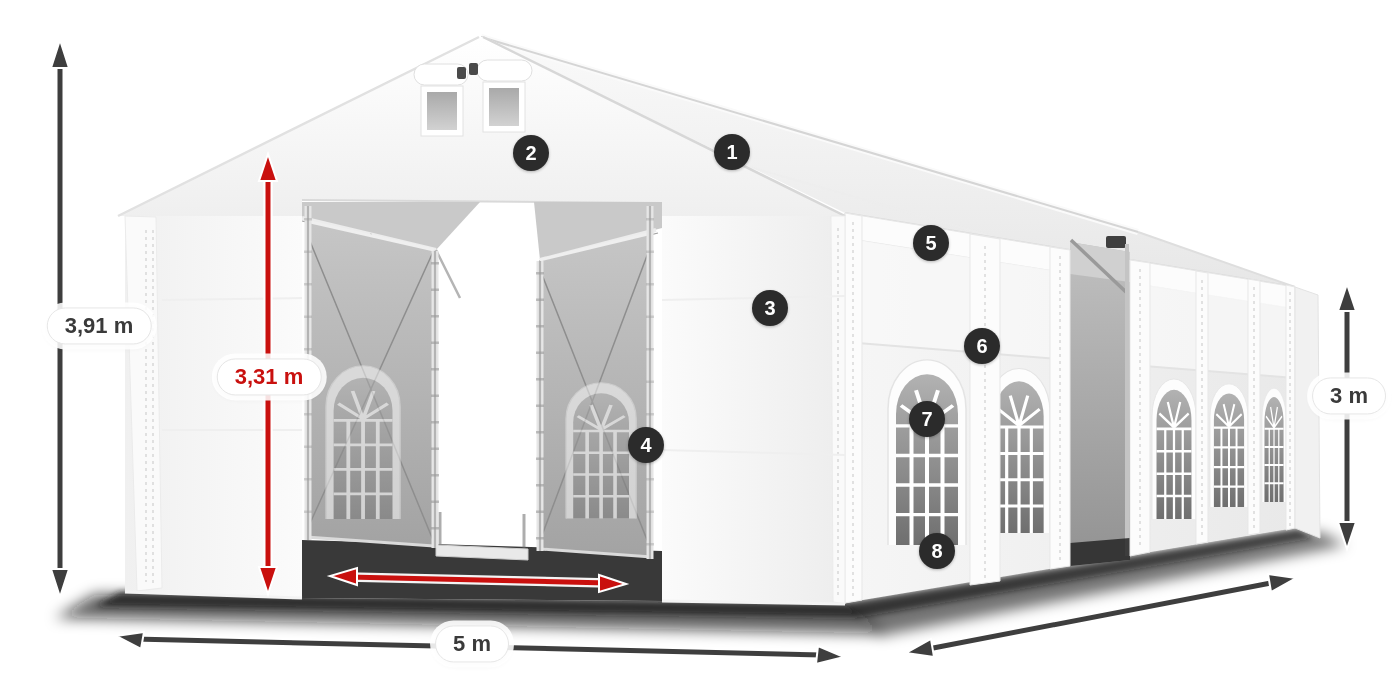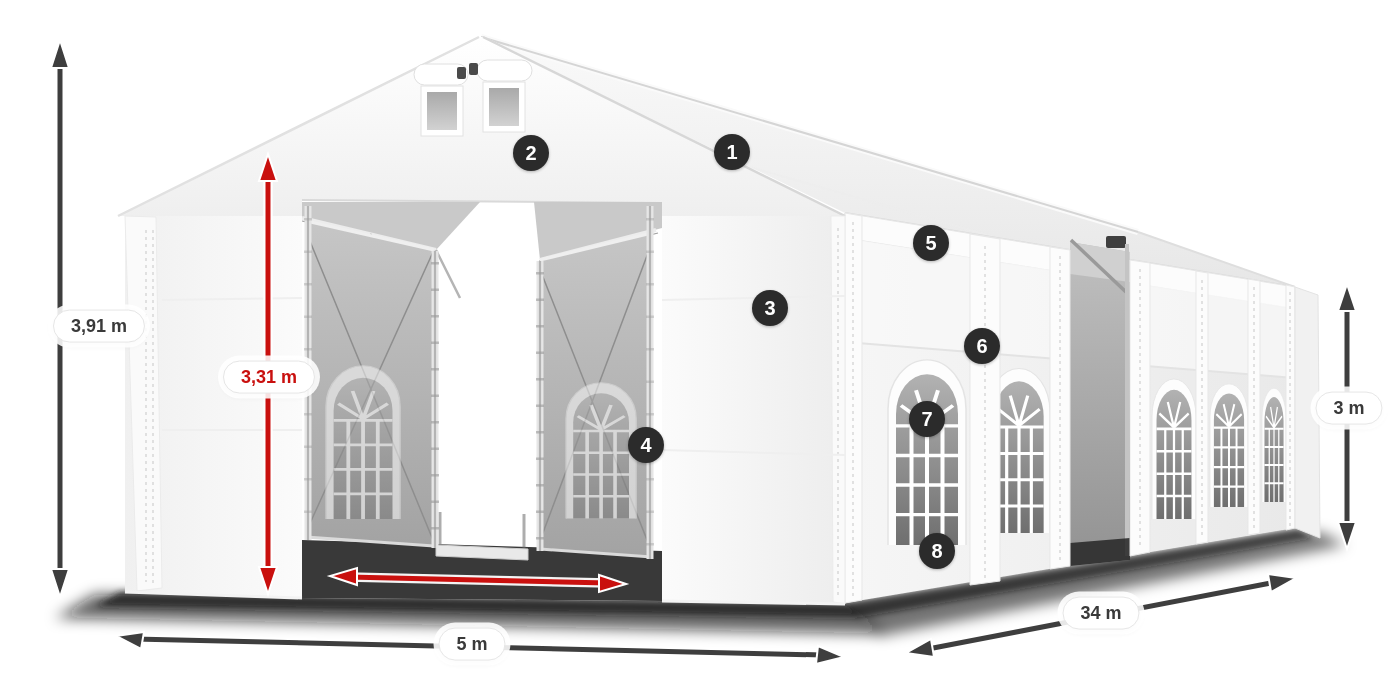--- a/index.html
+++ b/index.html
@@ -4,21 +4,21 @@
 <style>
   html,body{margin:0;padding:0;background:#ffffff;}
   .stage{
     position:relative;width:1400px;height:700px;background:#ffffff;overflow:hidden;
     font-family:"Liberation Sans", sans-serif;
   }
   .stage svg{position:absolute;left:0;top:0;}
   .dim-label{
     position:absolute;transform:translate(-50%,-50%);
     background:#ffffff;border:1px solid #e6e6e6;border-radius:22px;
-    padding:6px 17px;font-size:18px;font-weight:700;color:#3a3a3a;
+    padding:6px 17px;font-size:22px;font-weight:700;color:#3a3a3a;
     white-space:nowrap;line-height:1.05;
     box-shadow:0 0 0 5px rgba(255,255,255,.88), 0 2px 6px rgba(0,0,0,.13);
     z-index:30;
   }
   .dim-label.red{color:#c9100e;}
   .marker{
     position:absolute;transform:translate(-50%,-50%);
     width:36px;height:36px;border-radius:50%;
     background:#2b2b2b;color:#ffffff;font-size:20px;font-weight:700;
     display:flex;align-items:center;justify-content:center;
@@ -269,22 +269,21 @@
       <path d="M1347,301 V532" stroke="#3e3e3e" stroke-width="5" fill="none"></path>
       <polygon points="1347,284 1338,311 1356,311" fill="#3e3e3e" stroke="#ffffff" stroke-width="2"></polygon>
       <polygon points="1347,549 1338,522 1356,522" fill="#3e3e3e" stroke="#ffffff" stroke-width="2"></polygon>
     </g>
   </g>
 </svg>
 
   <div class="dim-label" style="left:99px;top:326px">3,91 m</div>
   <div class="dim-label red" style="left:269px;top:377px">3,31 m</div>
   <div class="dim-label" style="left:472px;top:644px">5 m</div>
-  <div class="dim-label" style="left:1101px;top:613px">34 m</div>
-  <div class="dim-label" style="left:1349px;top:408px">3 m</div>
+  <div class="dim-label" style="left:1349px;top:396px">3 m</div>
 
   <div class="marker" style="left:732px;top:152px">1</div>
   <div class="marker" style="left:531px;top:153px">2</div>
   <div class="marker" style="left:770px;top:308px">3</div>
   <div class="marker" style="left:646px;top:445px">4</div>
   <div class="marker" style="left:931px;top:243px">5</div>
   <div class="marker" style="left:982px;top:346px">6</div>
   <div class="marker" style="left:927px;top:419px">7</div>
   <div class="marker" style="left:937px;top:551px">8</div>
 

